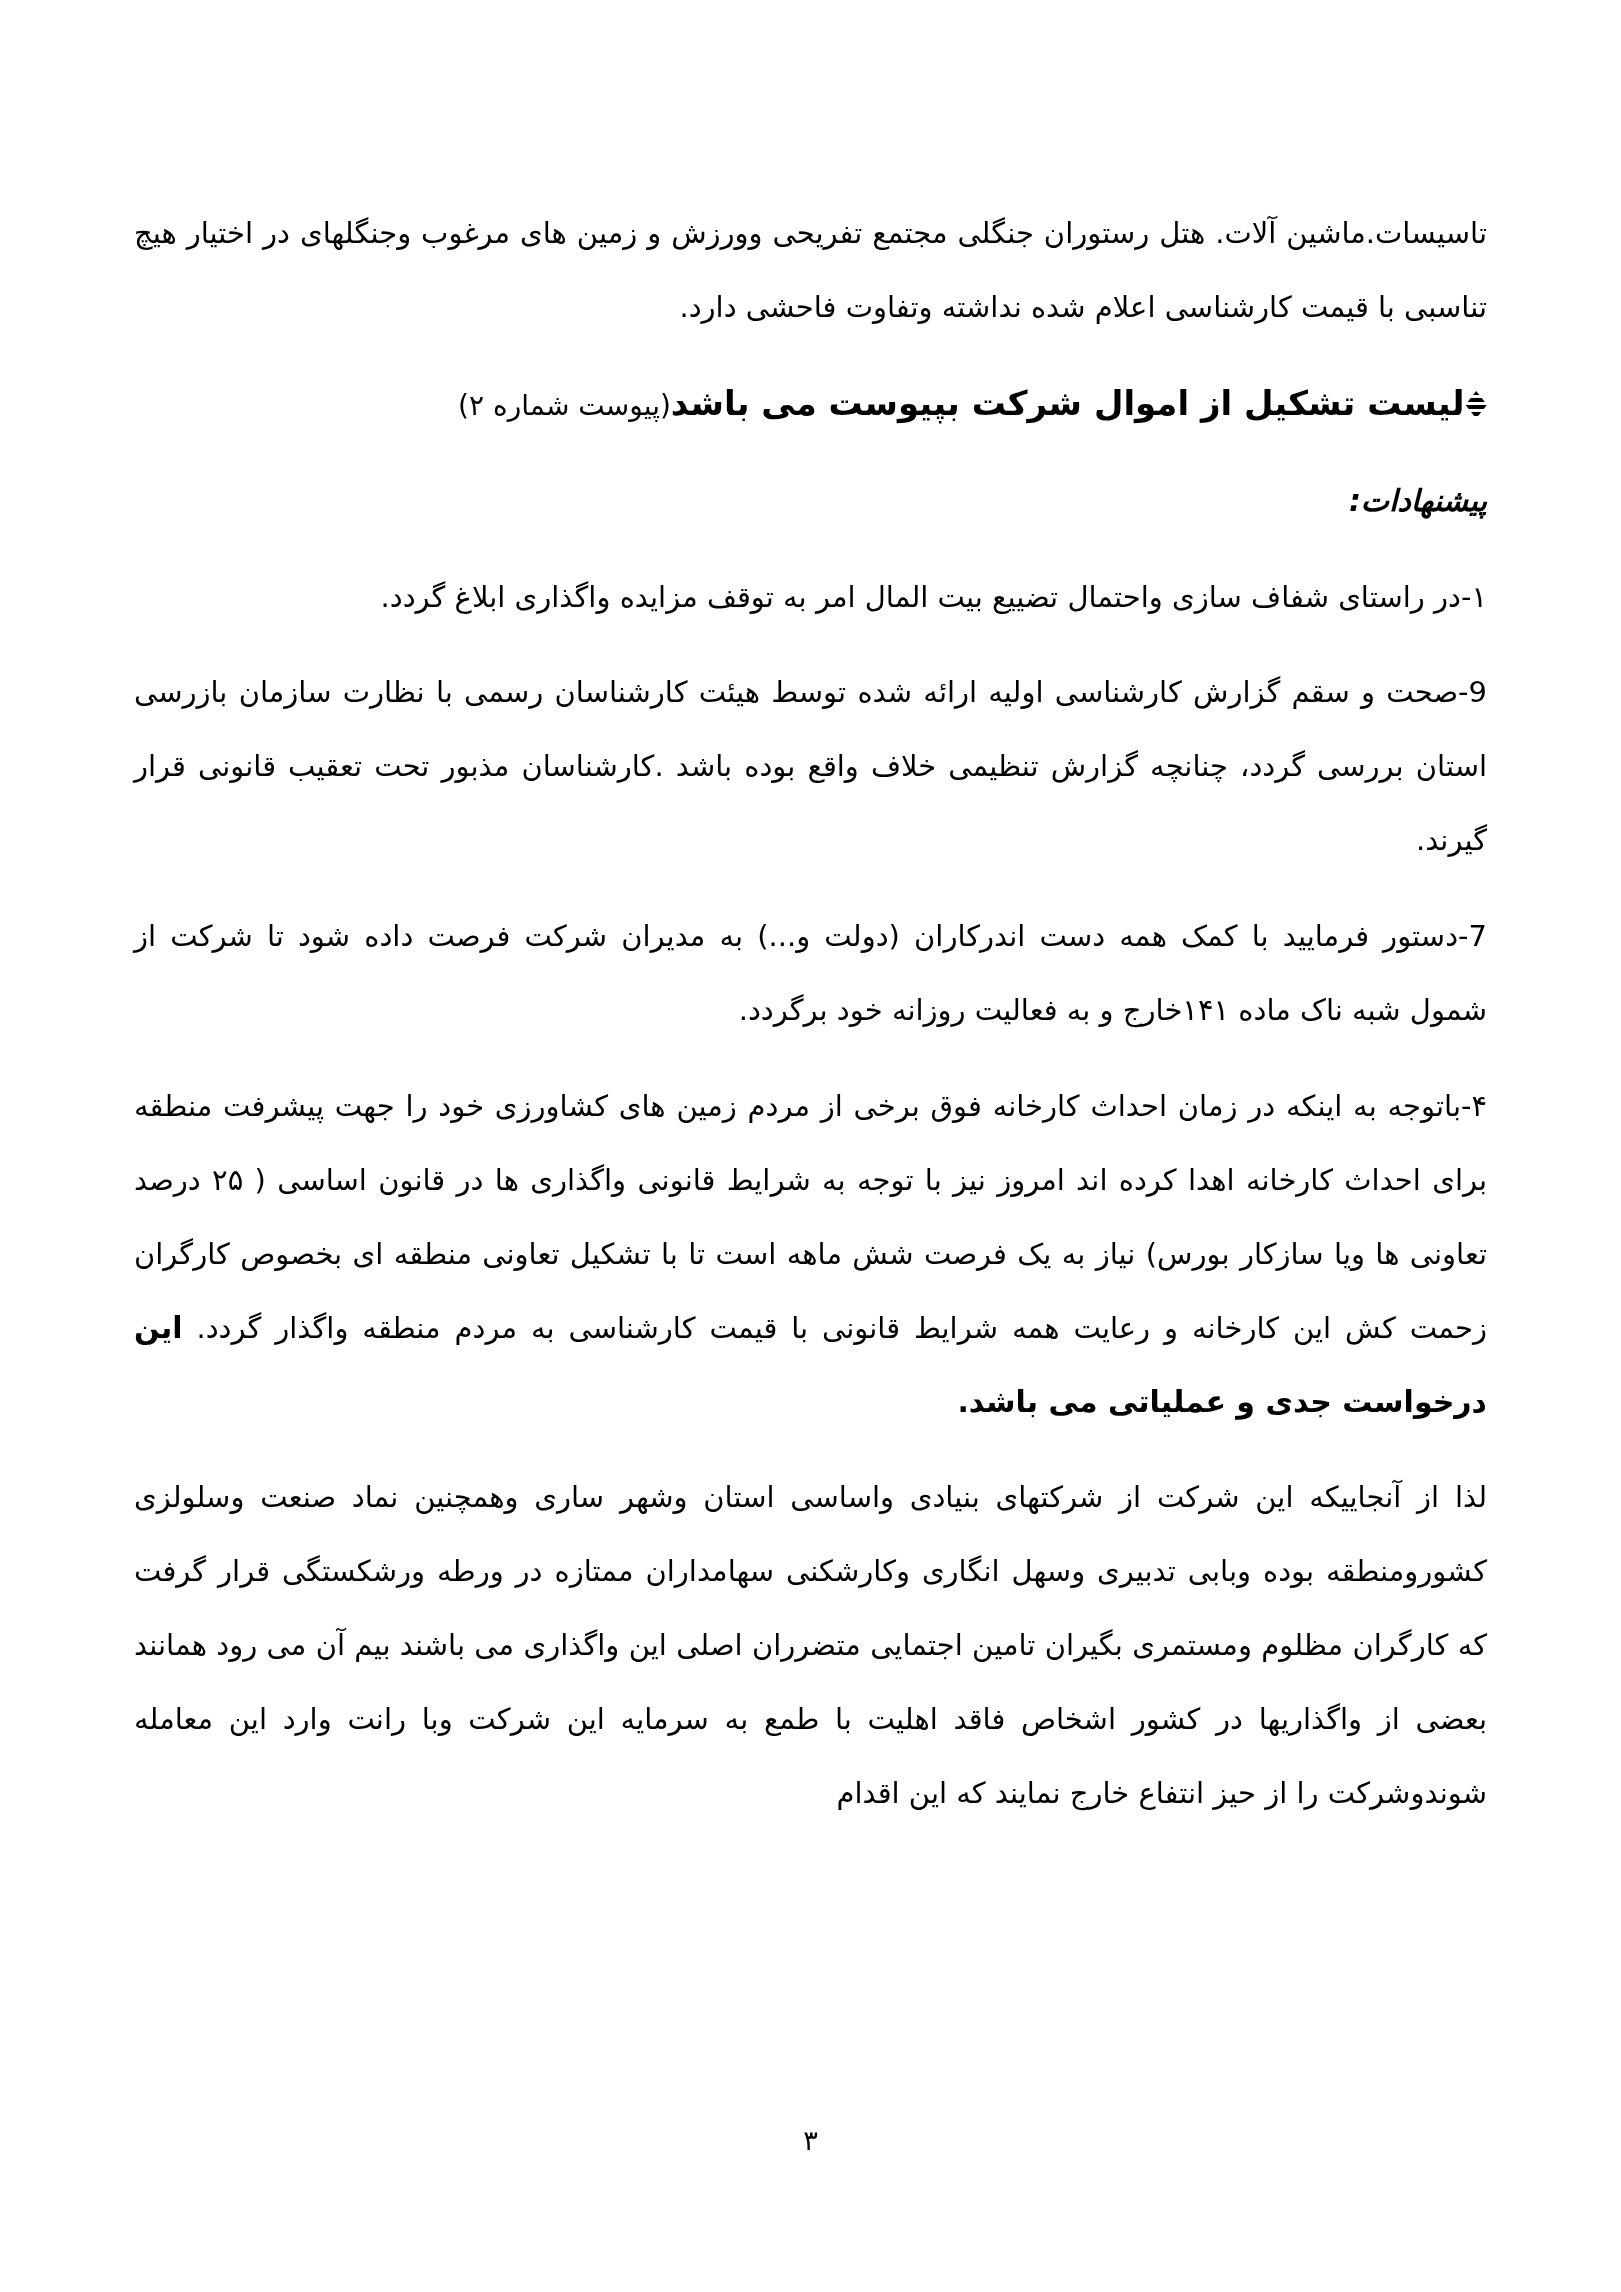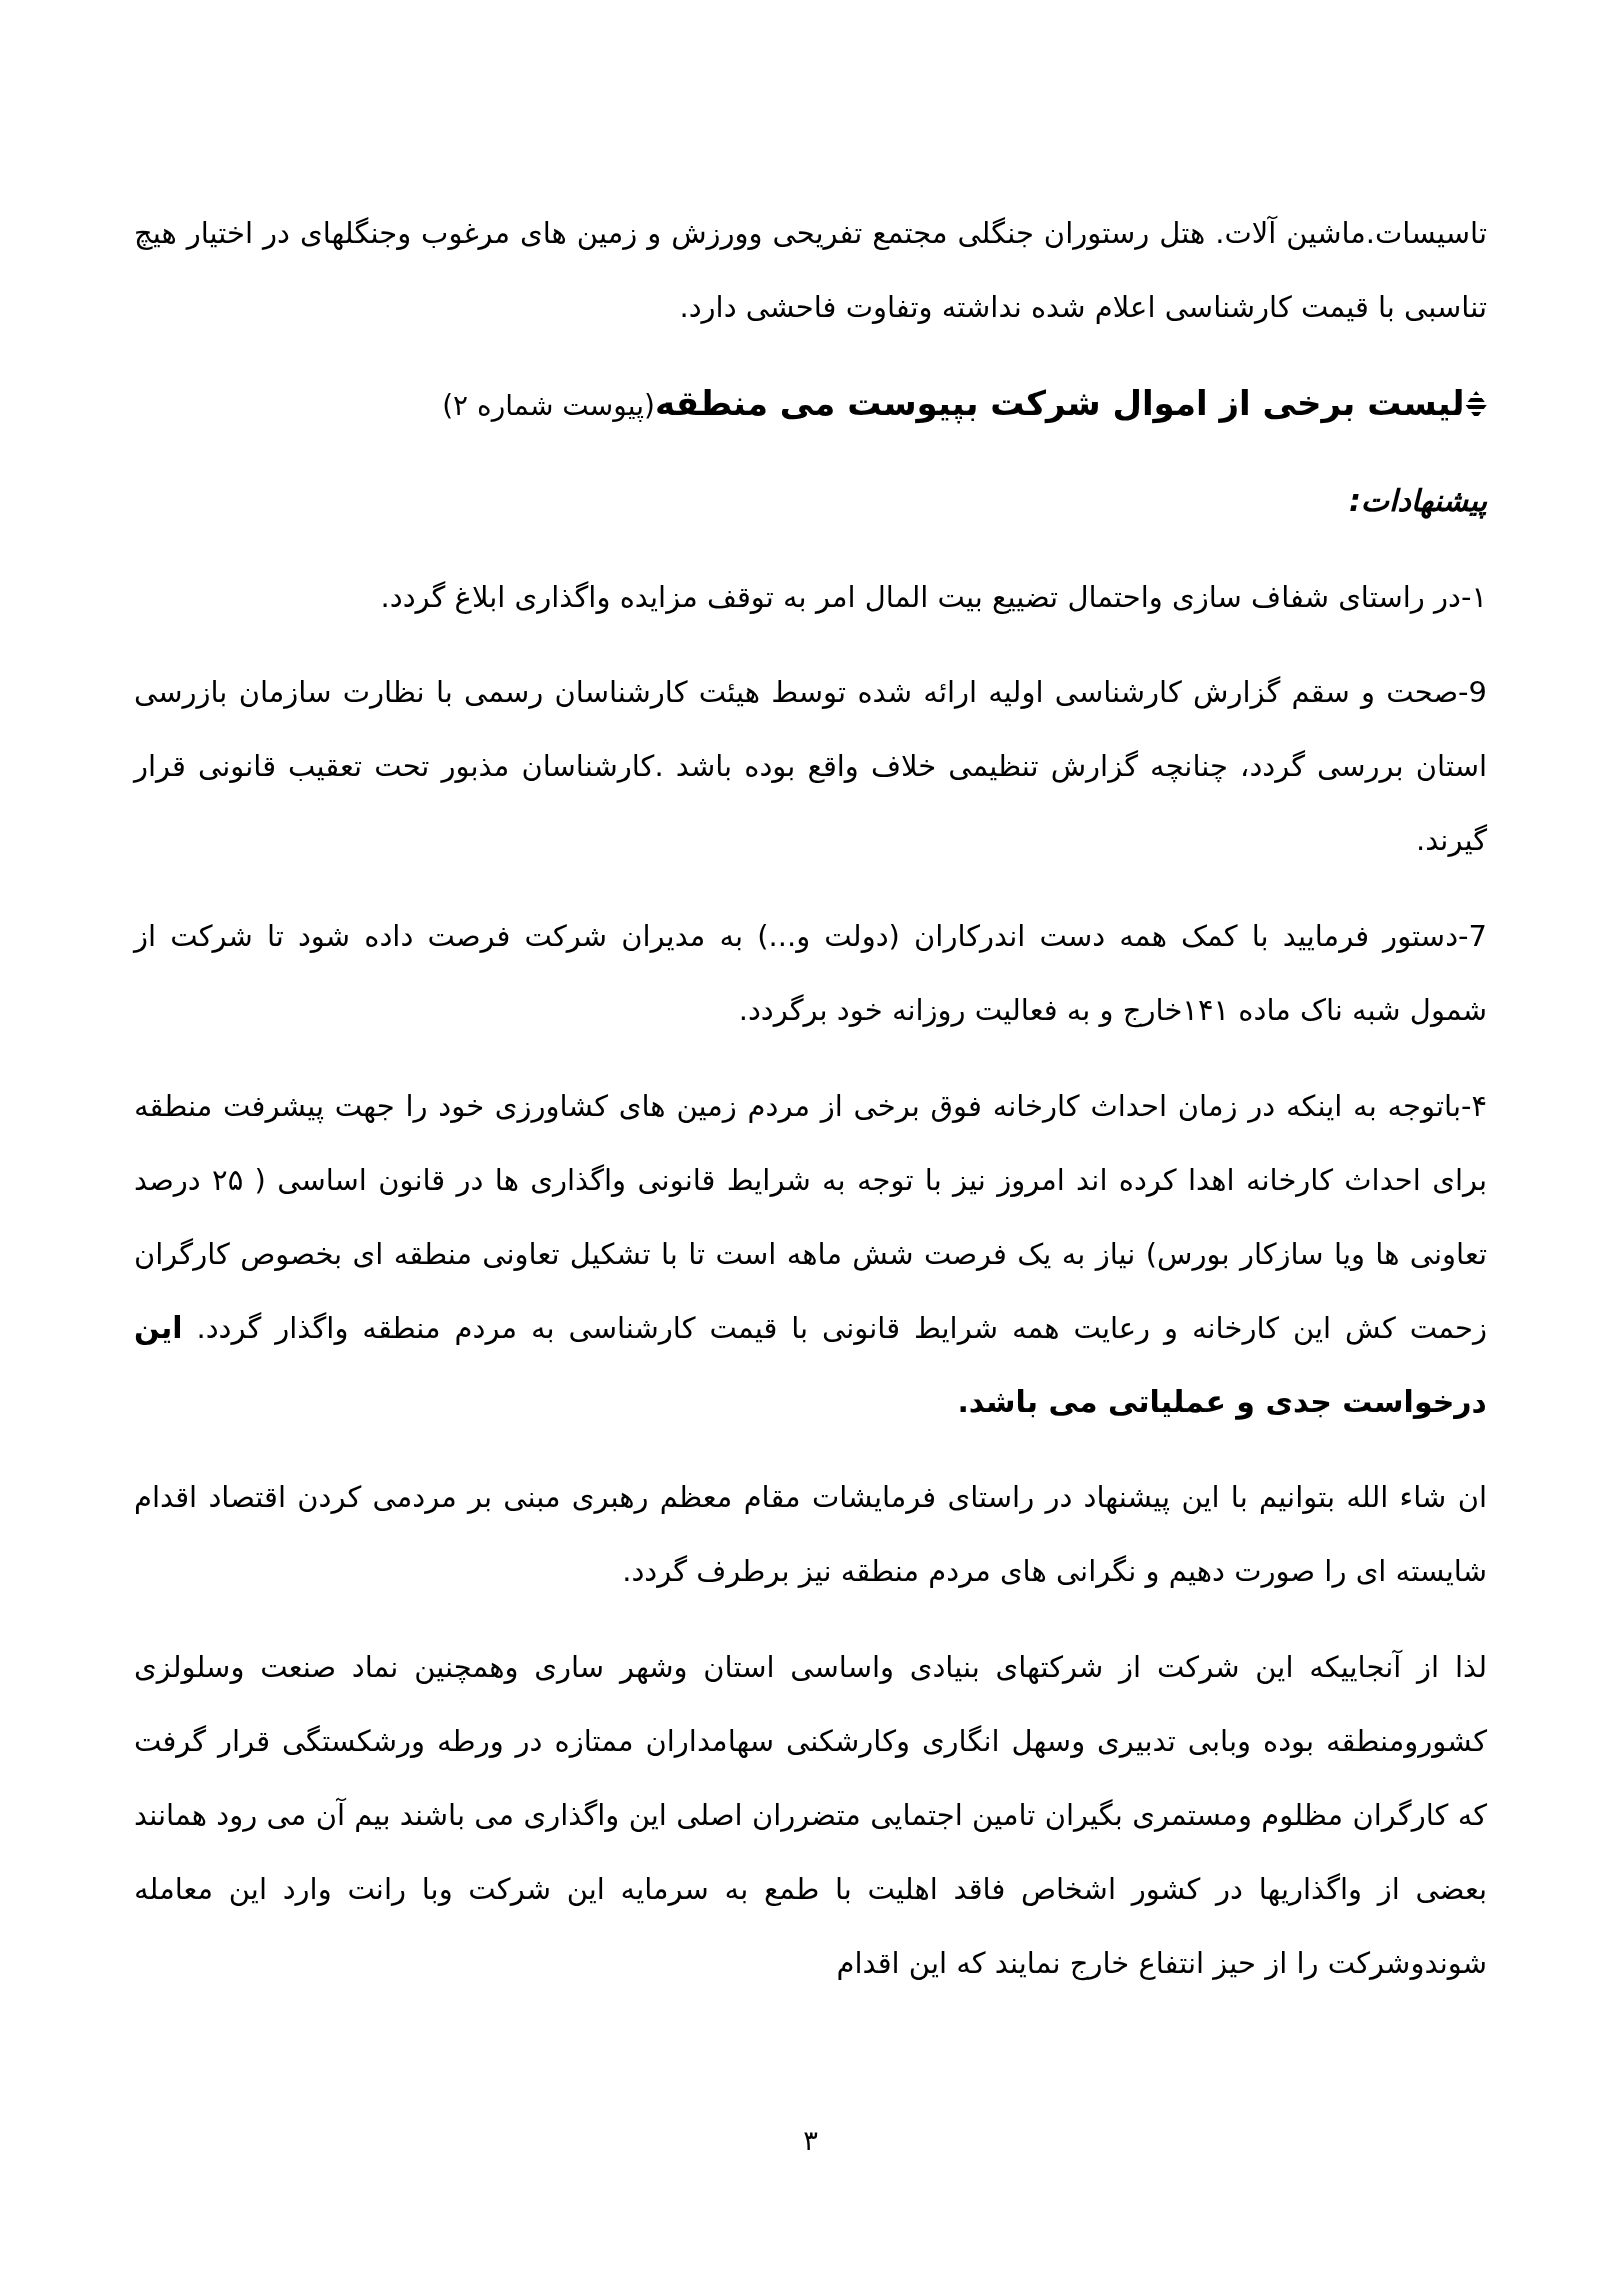--- a/index.html
+++ b/index.html
@@ -65,32 +65,31 @@
     color: #000000;
   }
 </style>
 </head>
 <body>
 
 <div class="page">
 
   <p class="para">تاسیسات.ماشین آلات. هتل رستوران جنگلی مجتمع تفریحی وورزش و زمین های مرغوب وجنگلهای در اختیار هیچ تناسبی با قیمت کارشناسی اعلام شده نداشته وتفاوت فاحشی دارد.</p>
 
-  <p class="attachment-line"><span class="diamond-bullet"></span><span>لیست برخی از اموال شرکت بپیوست می منطقه</span><span class="attachment-ref">(پیوست شماره ۲)</span></p>
+  <p class="attachment-line"><span class="diamond-bullet"></span><span>لیست تشکیل از اموال شرکت بپیوست می باشد</span><span class="attachment-ref">(پیوست شماره ۲)</span></p>
 
   <h2 class="heading">پیشنهادات:</h2>
 
   <p class="para">۱-در راستای شفاف سازی واحتمال تضییع بیت المال امر به توقف مزایده واگذاری ابلاغ گردد.</p>
 
   <p class="para">9-صحت و سقم گزارش کارشناسی اولیه ارائه شده توسط هیئت کارشناسان رسمی با نظارت سازمان بازرسی استان بررسی گردد، چنانچه گزارش تنظیمی خلاف واقع بوده باشد .کارشناسان مذبور تحت تعقیب قانونی قرار گیرند.</p>
 
   <p class="para">7-دستور فرمایید با کمک همه دست اندرکاران (دولت و...) به مدیران شرکت فرصت داده شود تا شرکت از شمول شبه ناک ماده ۱۴۱خارج و به فعالیت روزانه خود برگردد.</p>
 
   <p class="para"><span>۴-باتوجه به اینکه در زمان احداث کارخانه فوق برخی از مردم زمین های کشاورزی خود را جهت پیشرفت منطقه برای احداث کارخانه اهدا کرده اند امروز نیز با توجه به شرایط قانونی واگذاری ها در قانون اساسی ( ۲۵ درصد تعاونی ها ویا سازکار بورس)  نیاز به یک فرصت شش ماهه است تا با تشکیل تعاونی منطقه ای بخصوص کارگران زحمت کش این کارخانه و رعایت همه شرایط قانونی با قیمت کارشناسی به مردم منطقه واگذار گردد.</span> <b class="emphasis">این درخواست جدی و عملیاتی می باشد.</b></p>
 
-  <p class="para">ان شاء الله بتوانیم با این پیشنهاد در راستای فرمایشات مقام معظم رهبری مبنی بر مردمی کردن اقتصاد اقدام شایسته ای را صورت دهیم و نگرانی های مردم منطقه نیز برطرف گردد.</p>
 
   <p class="para">لذا از آنجاییکه  این شرکت از شرکتهای بنیادی واساسی استان وشهر ساری وهمچنین نماد صنعت وسلولزی کشورومنطقه بوده وبابی تدبیری وسهل انگاری وکارشکنی سهامداران ممتازه در ورطه ورشکستگی قرار گرفت که کارگران مظلوم ومستمری بگیران تامین اجتمایی متضرران اصلی این واگذاری می باشند بیم آن می رود همانند بعضی از واگذاریها در کشور اشخاص فاقد اهلیت با طمع به سرمایه این شرکت وبا رانت وارد این معامله شوندوشرکت را از حیز انتفاع خارج نمایند که این اقدام</p>
 
   <div class="page-number">۳</div>
 
 </div>
 
 
 </body></html>

